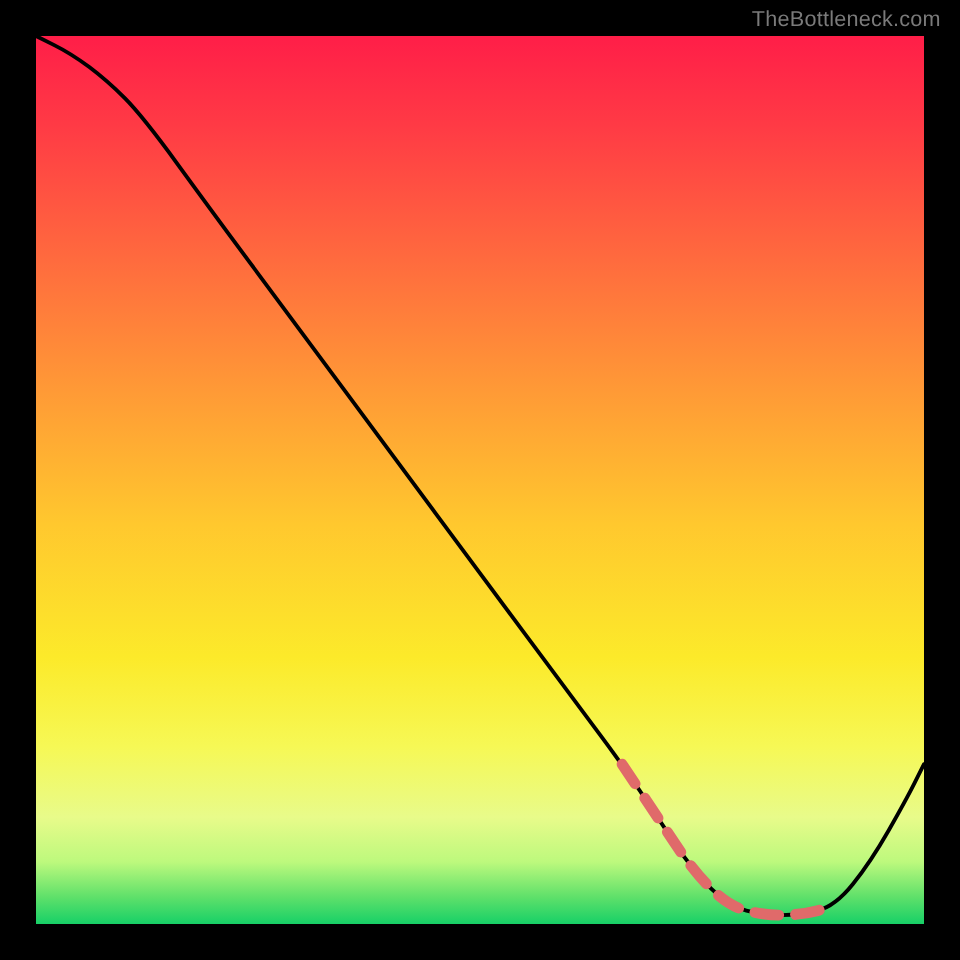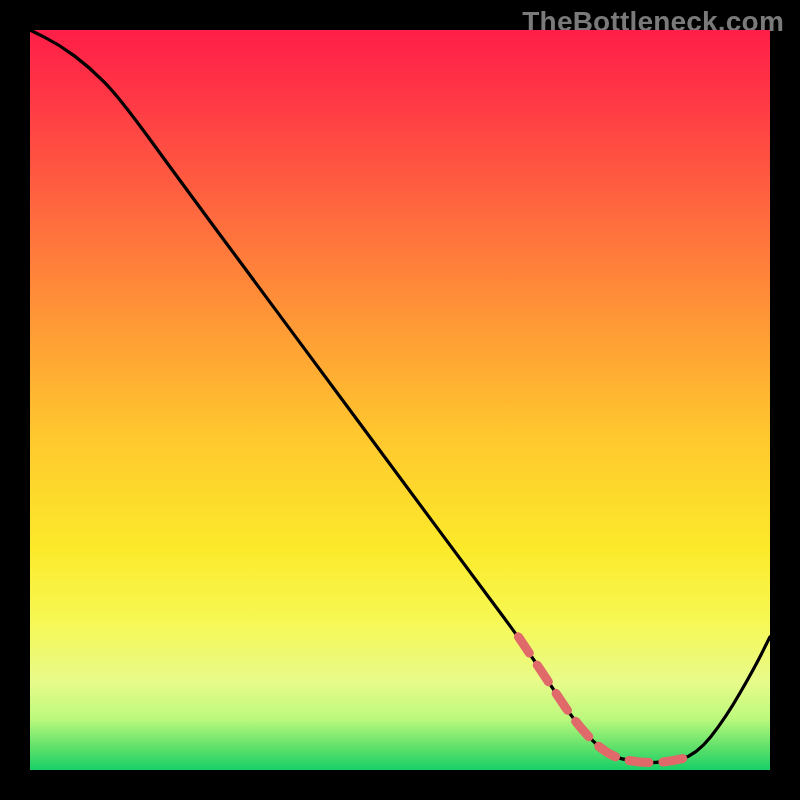--- a/index.html
+++ b/index.html
@@ -39,22 +39,22 @@
       #bdf97d 93%,
       #5ee06a 97%,
       #17d067 100%
     );
   }
   .watermark {
     position: absolute;
     top: 6px;
     right: 16px;
     color: #7a7a7a;
-    font-size: 28px;
-    font-weight: 700;
+    font-size: 18px;
+    font-weight: 400;
     letter-spacing: 0.2px;
   }
   svg.curve {
     position: absolute;
     left: 0;
     top: 0;
     width: 740px;
     height: 740px;
     overflow: visible;
   }

